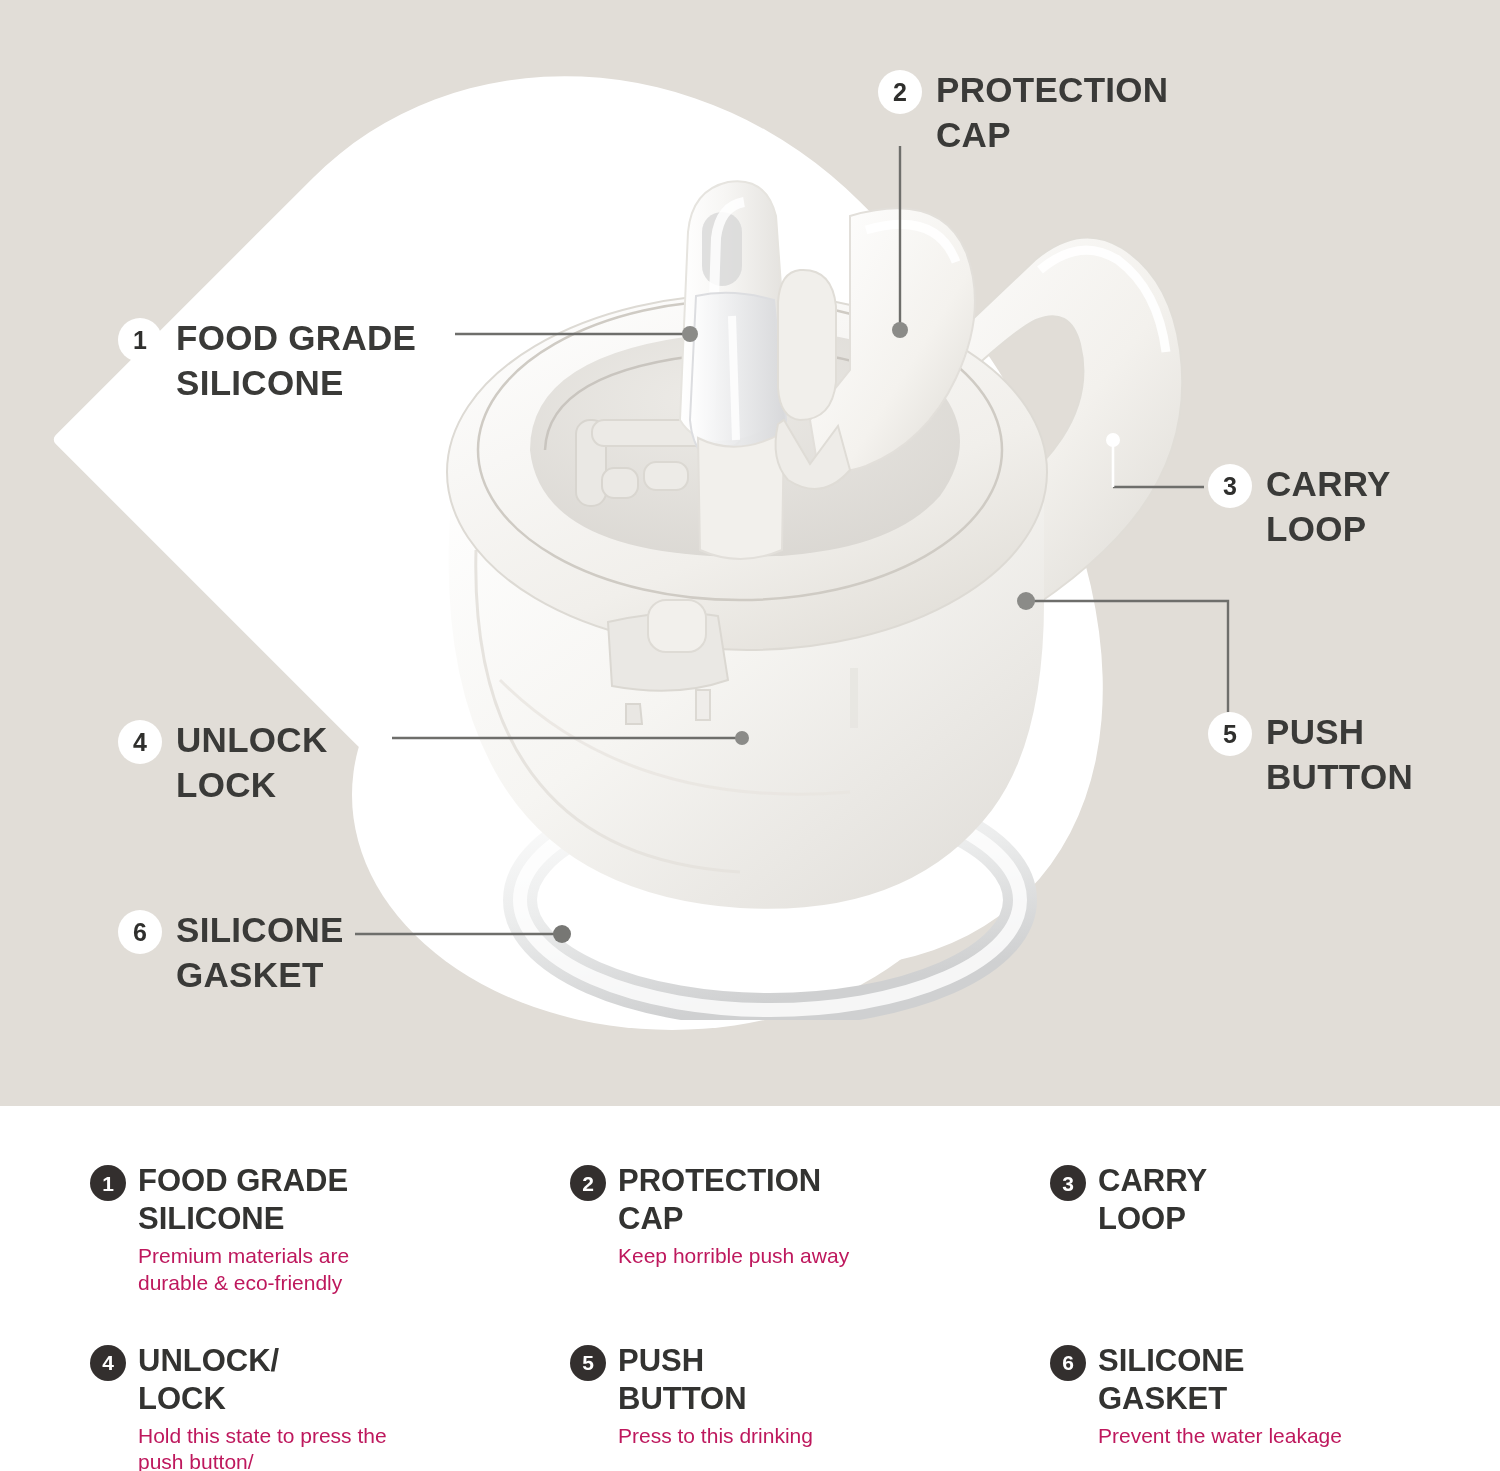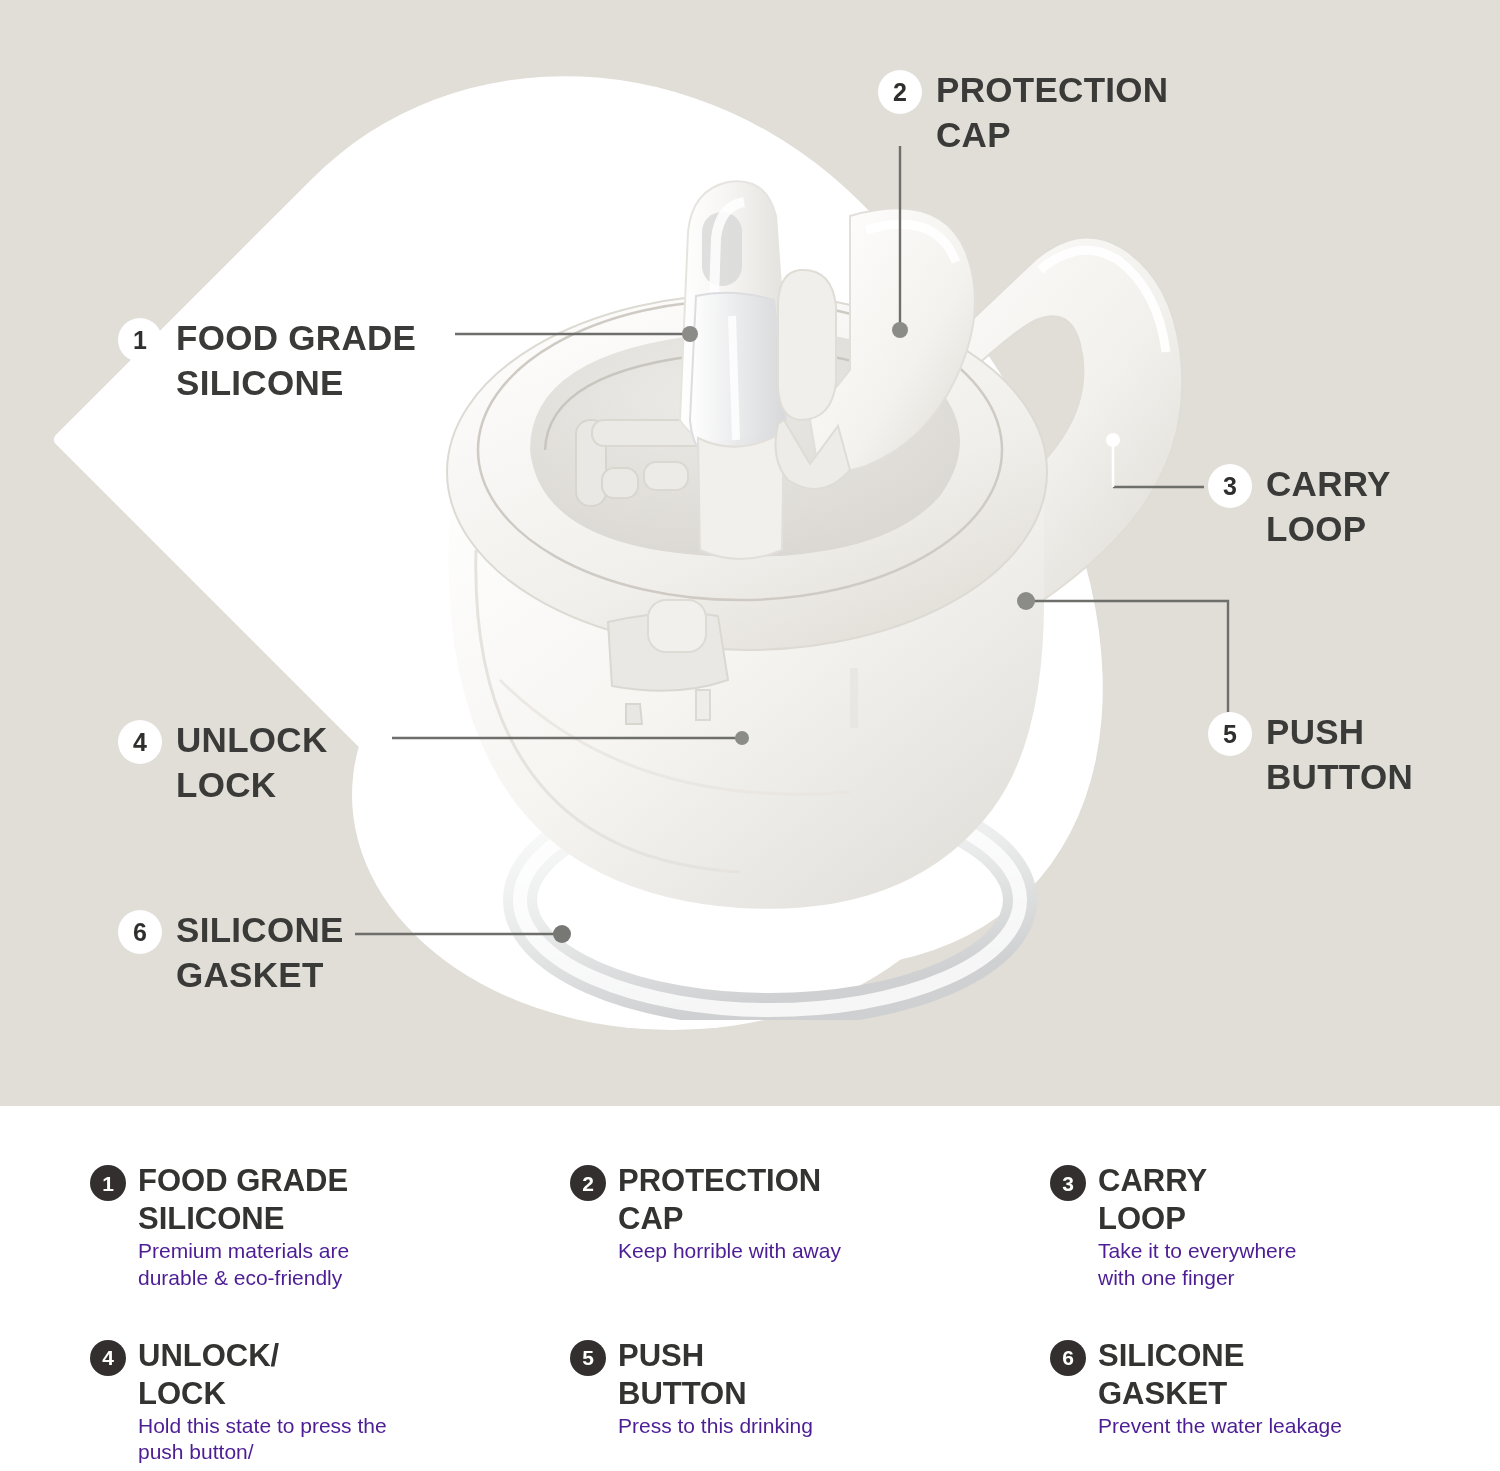--- a/index.html
+++ b/index.html
@@ -150,23 +150,24 @@
   .legend-item .ltitle {
     font-size: 31px;
     font-weight: bold;
     color: #333331;
     line-height: 1.23;
     white-space: pre-line;
     text-transform: uppercase;
   }
   .legend-item .ldesc {
     font-size: 21px;
-    color: #4c1d95;
+    color: #be185d;
     line-height: 1.25;
     white-space: pre-line;
+    margin-top: 5px;
     font-weight: normal;
   }
 </style>
 </head>
 <body>
 
 <div class="page">
 
   <div class="hero">
 
@@ -351,31 +352,29 @@
           <div class="ldesc">Premium materials are
 durable &amp; eco-friendly</div>
         </div>
       </div>
 
       <div class="legend-item">
         <div class="lbadge">2</div>
         <div>
           <div class="ltitle">PROTECTION
 CAP</div>
-          <div class="ldesc">Keep horrible with away</div>
+          <div class="ldesc">Keep horrible push away</div>
         </div>
       </div>
 
       <div class="legend-item">
         <div class="lbadge">3</div>
         <div>
           <div class="ltitle">CARRY
 LOOP</div>
-          <div class="ldesc">Take it to everywhere
-with one finger</div>
         </div>
       </div>
 
       <div class="legend-item">
         <div class="lbadge">4</div>
         <div>
           <div class="ltitle">UNLOCK/
 LOCK</div>
           <div class="ldesc">Hold this state to press the
 push button/

